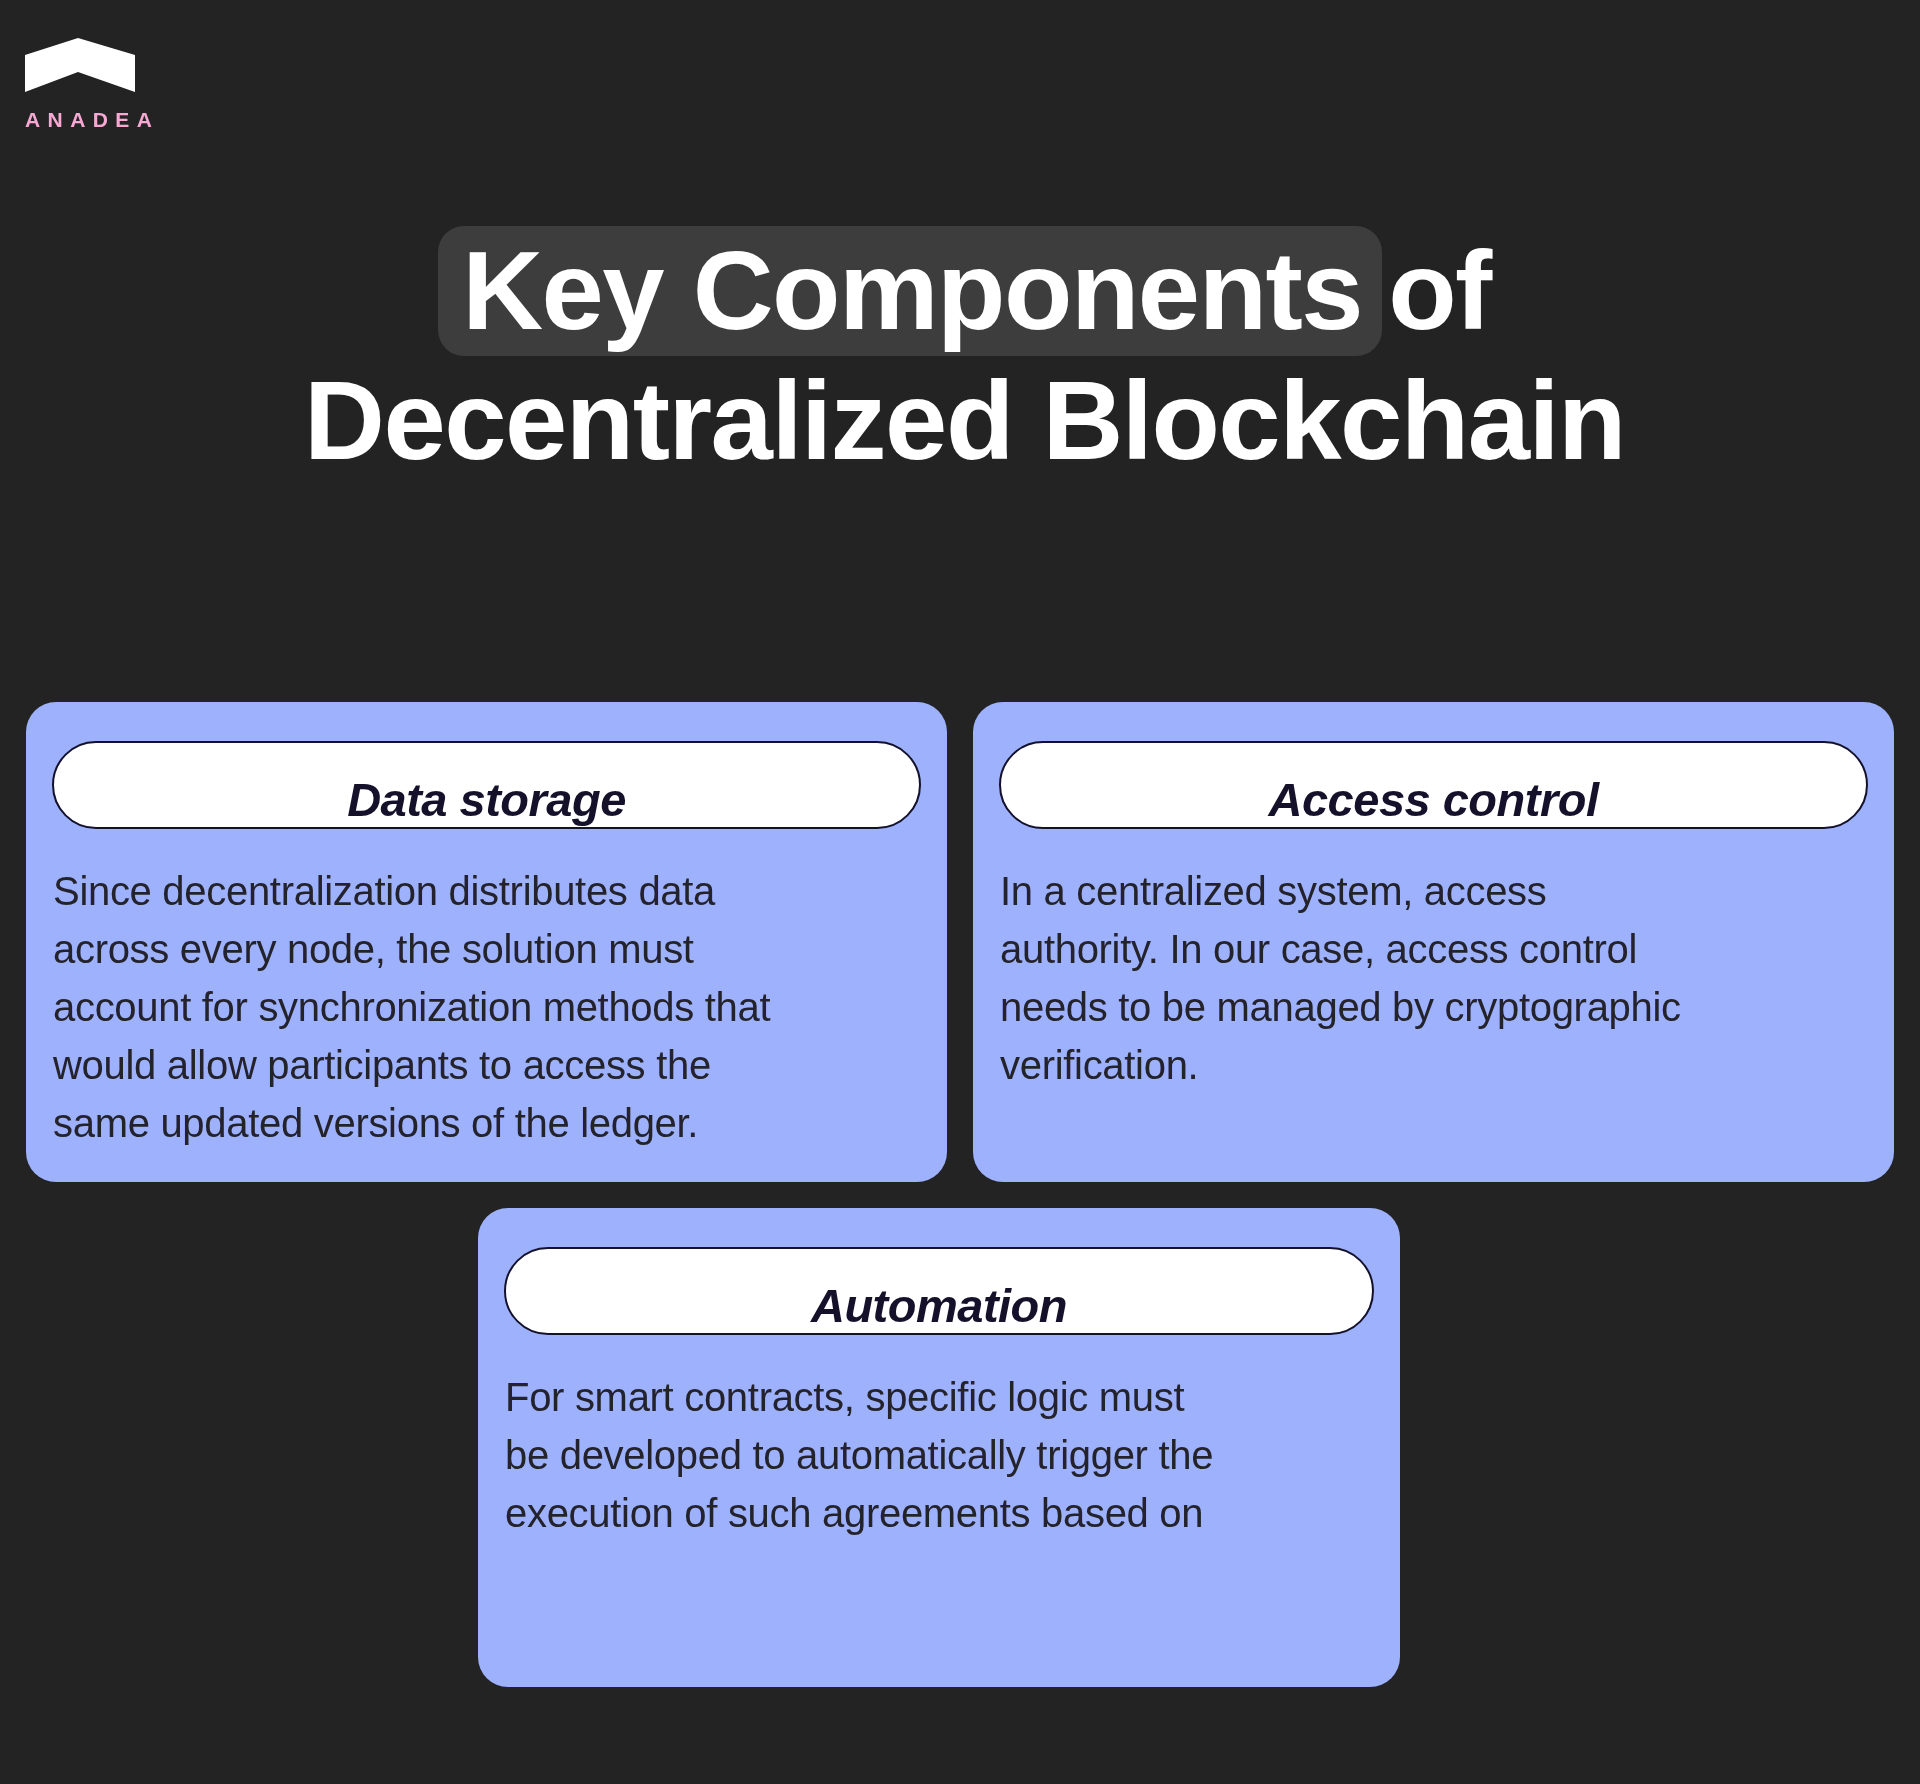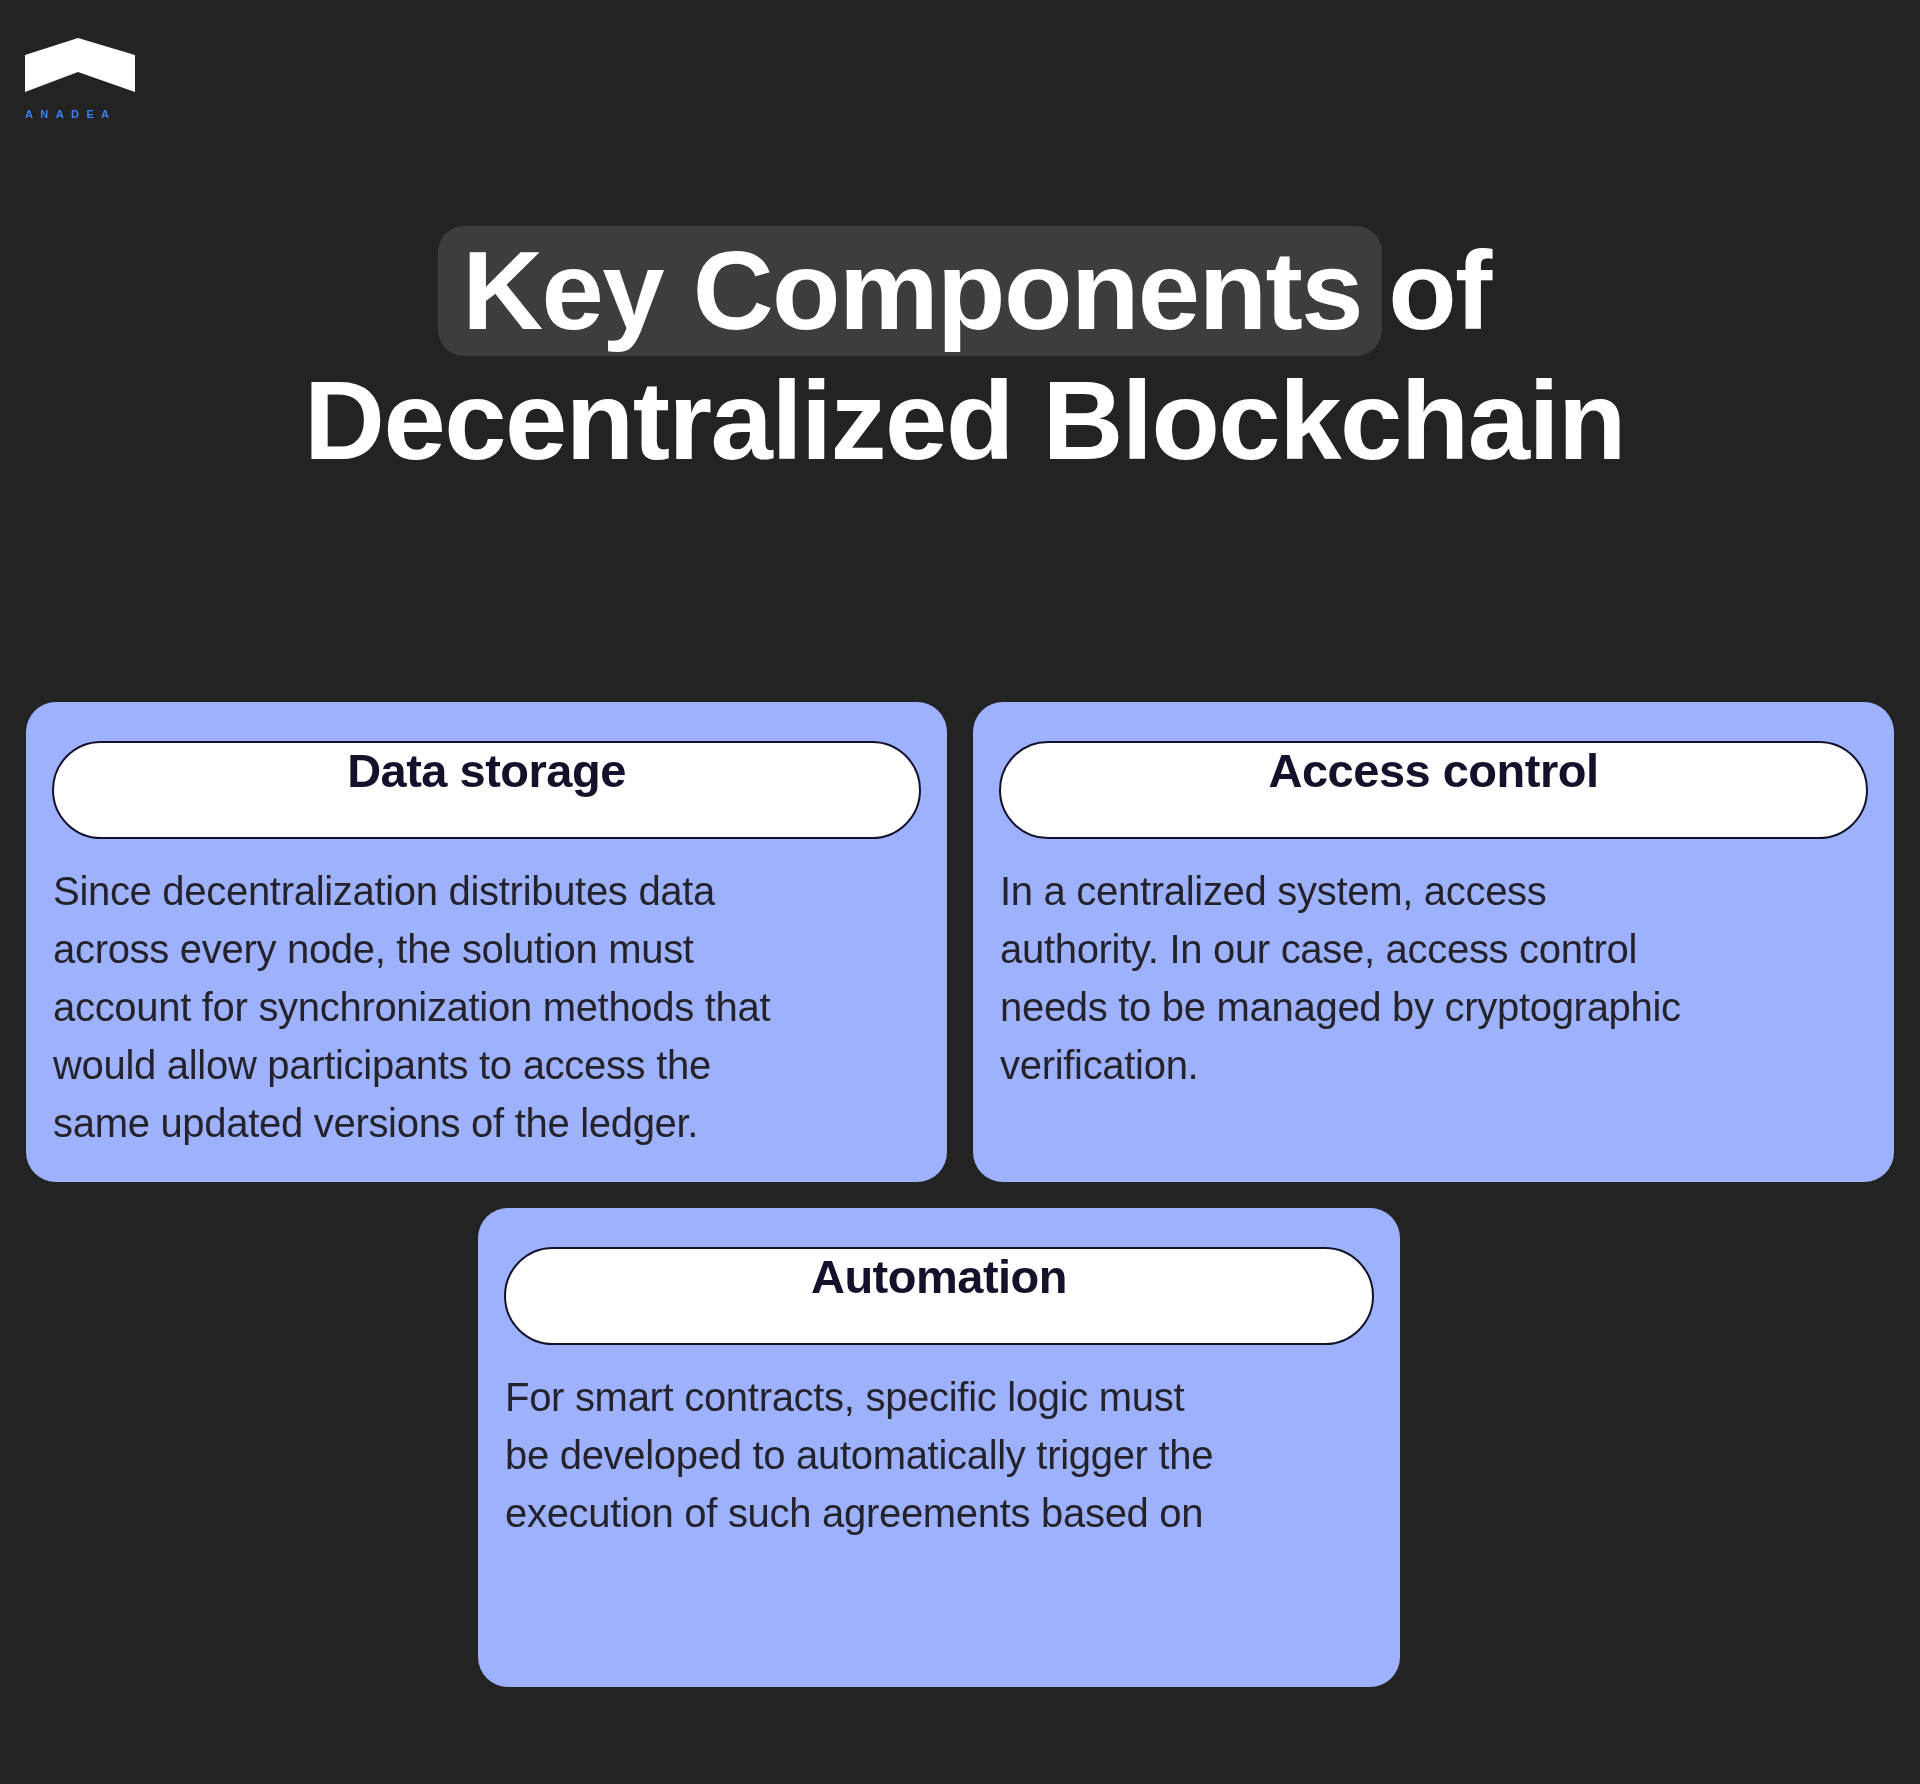--- a/index.html
+++ b/index.html
@@ -19,23 +19,23 @@
       left: 25px;
       top: 38px;
       width: 110px;
     }
     .logo svg { display: block; }
     .logo-text {
       position: absolute;
       left: 25px;
       top: 108px;
       width: 112px;
-      font-size: 11px;
+      font-size: 21px;
       font-weight: bold;
-      color: #3b82f6;
+      color: #f9a8d4;
       letter-spacing: 7.4px;
       white-space: nowrap;
     }
     .title {
       position: absolute;
       left: 0;
       top: 226px;
       width: 1920px;
       text-align: center;
       color: #ffffff;
@@ -64,28 +64,29 @@
     }
     .card-1 { left: 26px; top: 702px; width: 921px; height: 480px; }
     .card-2 { left: 973px; top: 702px; width: 921px; height: 480px; }
     .card-3 { left: 478px; top: 1208px; width: 922px; height: 479px; padding-left: 39px; }
 
     .pill {
       position: absolute;
       left: 26px;
       top: 39px;
       right: 26px;
-      height: 98px;
+      height: 88px;
       background: #ffffff;
       border: 2px solid #14112a;
       border-radius: 49px;
       box-sizing: border-box;
       display: flex;
-      align-items: flex-start;
+      align-items: flex-end;
       justify-content: center;
+      font-style: italic;
     }
     .pill-label {
       font-size: 47px;
       font-weight: bold;
       color: #15112a;
       letter-spacing: -0.5px;
       white-space: nowrap;
     }
     .card-body {
       position: absolute;

